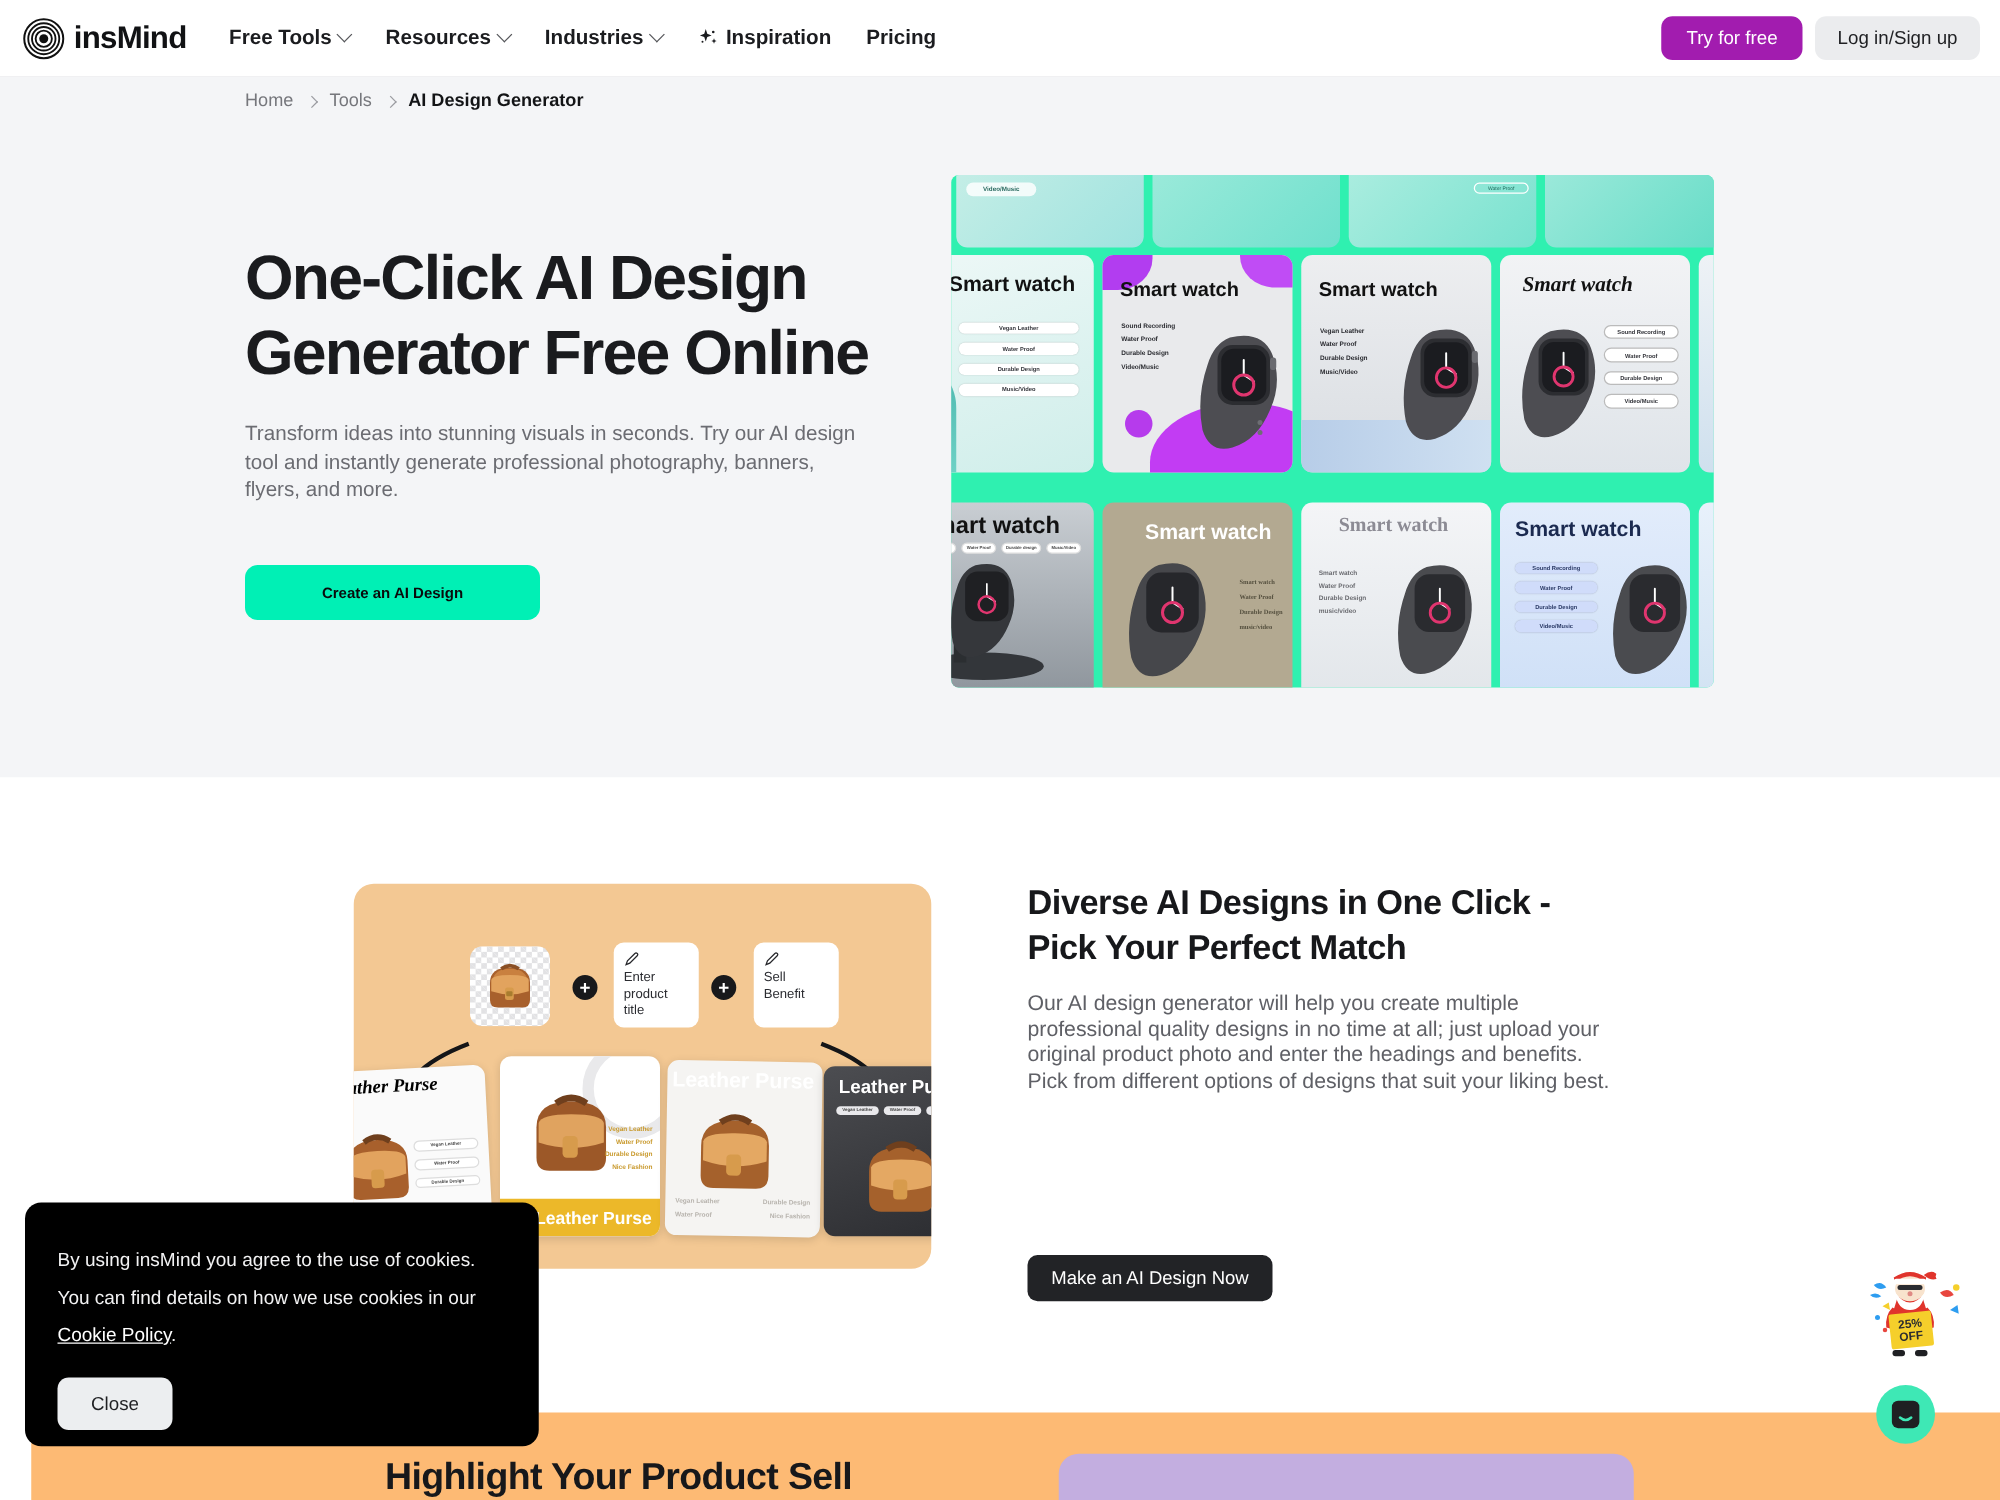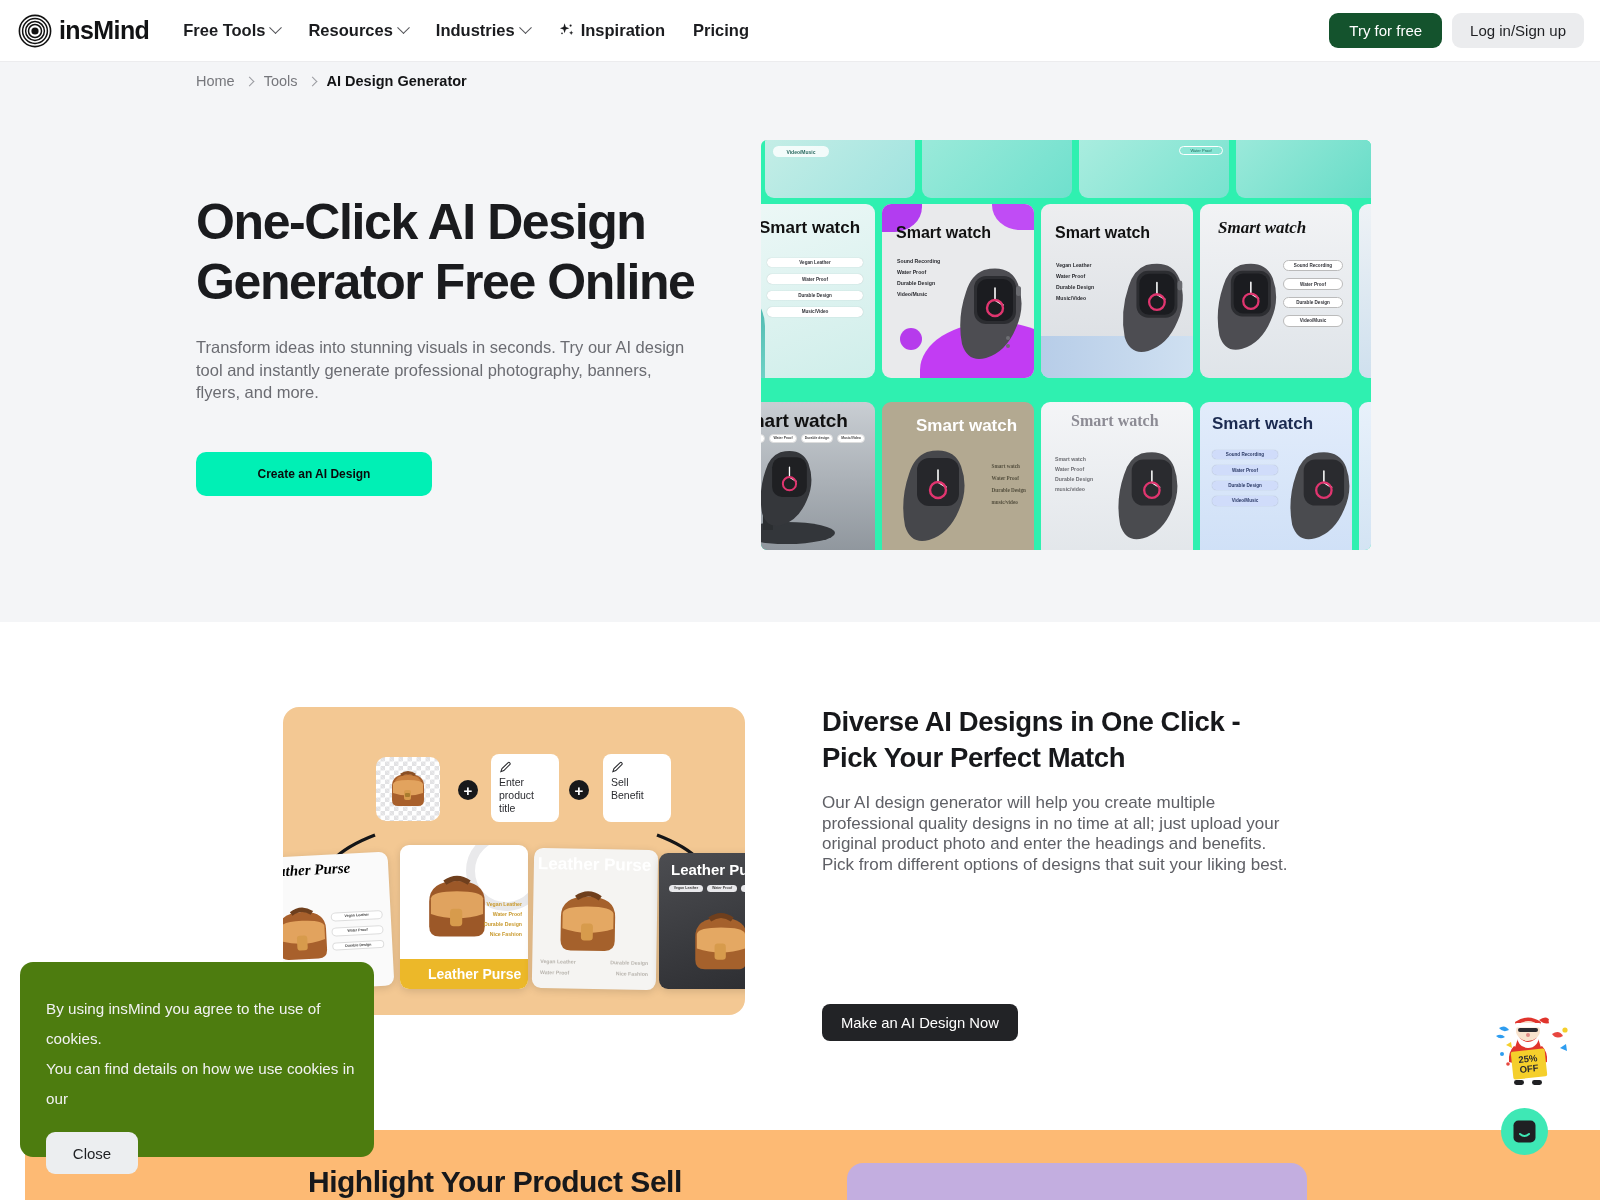--- a/index.html
+++ b/index.html
@@ -44,21 +44,21 @@
     border-right: 1.9px solid #55565a;
     border-bottom: 1.9px solid #55565a;
     transform: rotate(45deg) translate(-2px,-2px);
   }
   .spark { width: 17px; height: 17px; display:block; }
   .hdr-right {
     position: absolute; right: 16px; top: 13px;
     display: flex; align-items: center; gap: 10px;
   }
   .btn-dark {
-    background: #14532d; color: #fff;
+    background: #a21caf; color: #fff;
     font-size: 15px; font-weight: 400;
     padding: 9px 20px; border-radius: 9px;
     border: none; cursor: pointer;
     font-family: inherit;
   }
   .btn-gray {
     background: #ebecee; color: #1f2023;
     font-size: 15px; font-weight: 400;
     padding: 9px 18px; border-radius: 9px;
     border: none; cursor: pointer;
@@ -195,22 +195,22 @@
     white-space:nowrap;
   }
   .s3-panel {
     position:absolute; left:822px; top:33px; width:460px; height:70px;
     background:#c3aee0; border-radius:16px;
   }
 
   
   .cookie {
     position: absolute; left: 20px; top: 962px;
-    width: 354px; height: 195px;
-    background: #4d7c0f; border-radius: 13px;
+    width: 411px; height: 195px;
+    background: #000000; border-radius: 13px;
     padding: 32px 18px 0 26px;
     z-index: 40;
   }
   .cookie p { font-size: 15.2px; line-height: 30px; color: #f2f2f3; }
   .cookie a { color:#fff; text-decoration: underline; cursor:pointer; }
   .cookie-btn {
     margin-top: 18px; width: 92px; height: 42px;
     background: #eceef0; border: none; border-radius: 9px;
     font-size: 15px; color: #1f2023; cursor: pointer; font-family: inherit;
   }
@@ -580,20 +580,21 @@
 </div>
 
 <div class="sec3">
   <h2 class="s3-title">Highlight Your Product Sell</h2>
   <div class="s3-panel"></div>
 </div>
 
 <div class="cookie">
   <p>By using insMind you agree to the use of cookies.</p>
   <p>You can find details on how we use cookies in our</p>
+  <p><a>Cookie Policy</a><span>.</span></p>
   <button class="cookie-btn">Close</button>
 </div>
 
 <div class="promo">
   <svg width="92" height="88" viewBox="0 0 92 88">
     <path d="M17 22 q6 -4 10 2 q-6 3 -10 -2z" fill="#2e9df0"></path>
     <path d="M14 30 q5 -3 9 1 q-5 3 -9 -1z" fill="#2e9df0"></path>
     <path d="M70 28 q7 -5 11 2 q-7 4 -11 -2z" fill="#e8463f"></path>
     <circle cx="83" cy="24" r="2.6" fill="#f5cf2b"></circle>
     <path d="M78 42 l6 -4 l1 7 z" fill="#2e9df0"></path>

